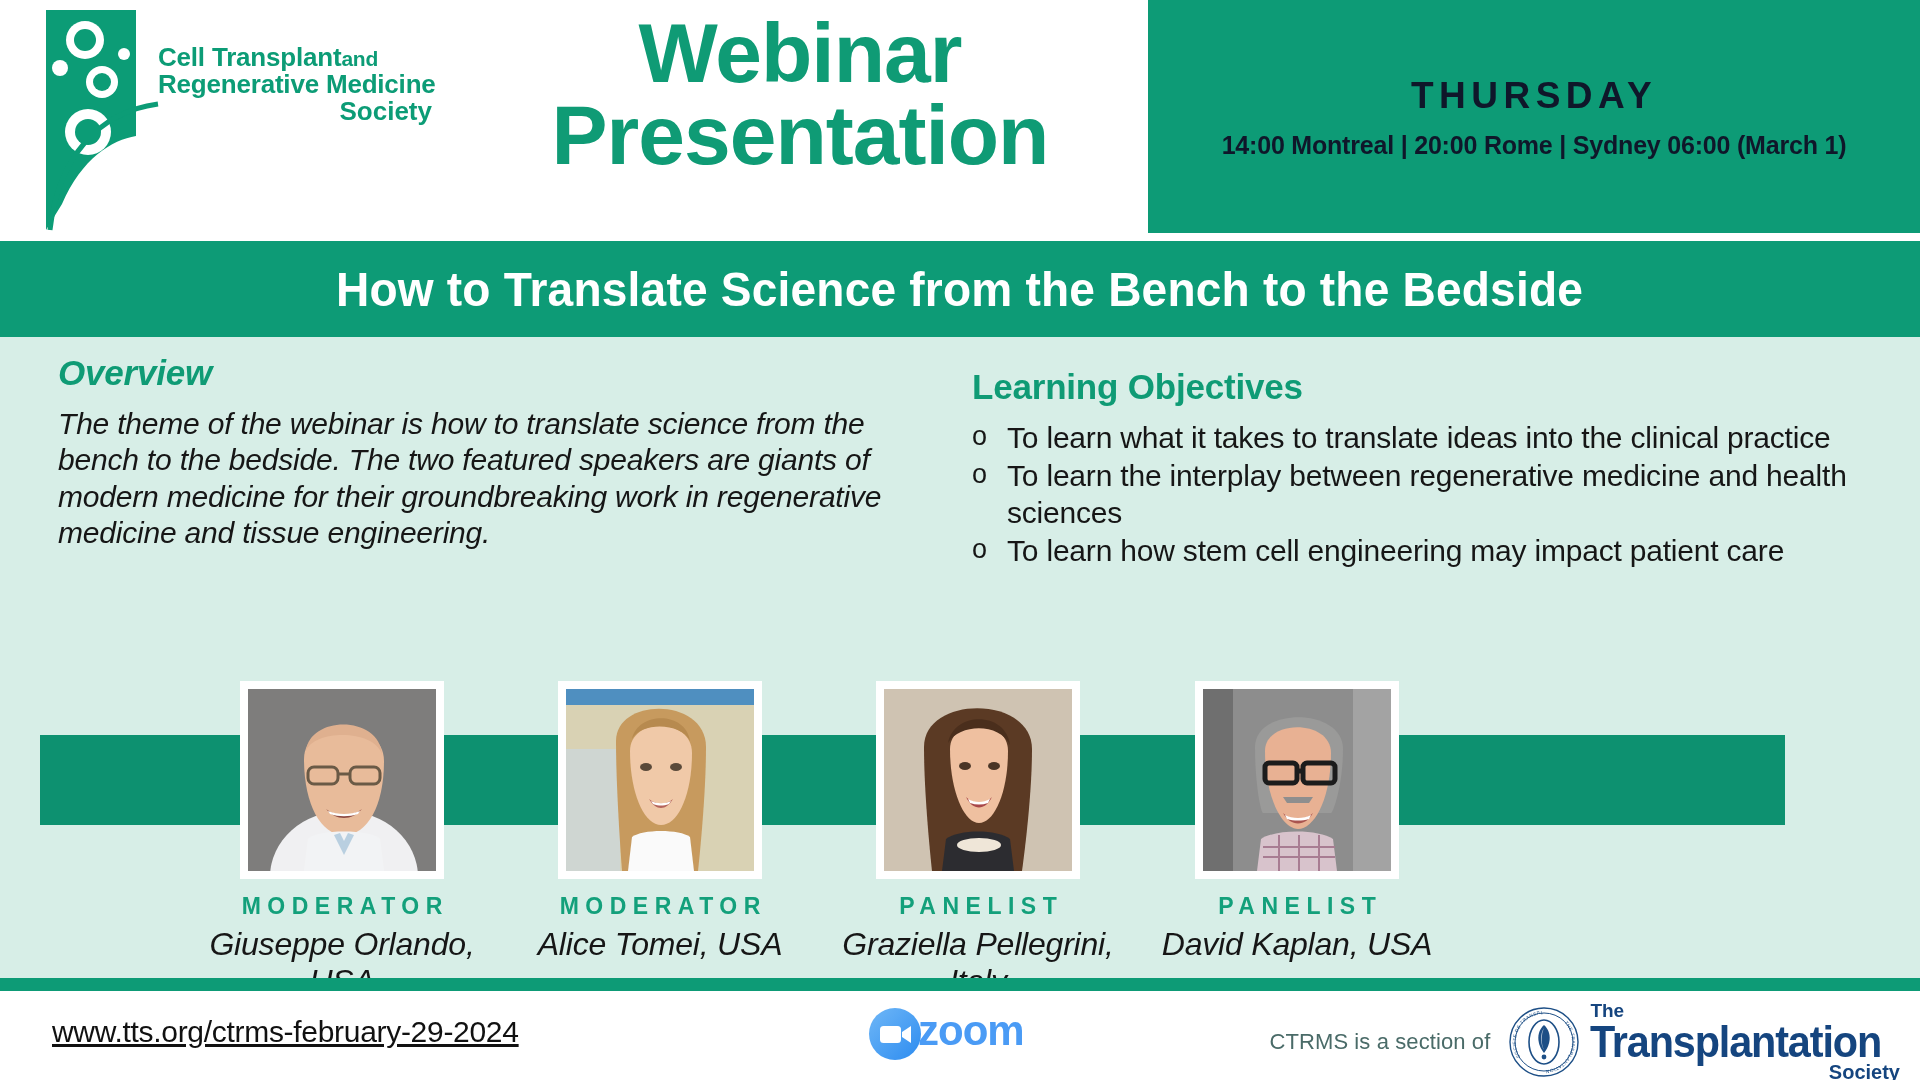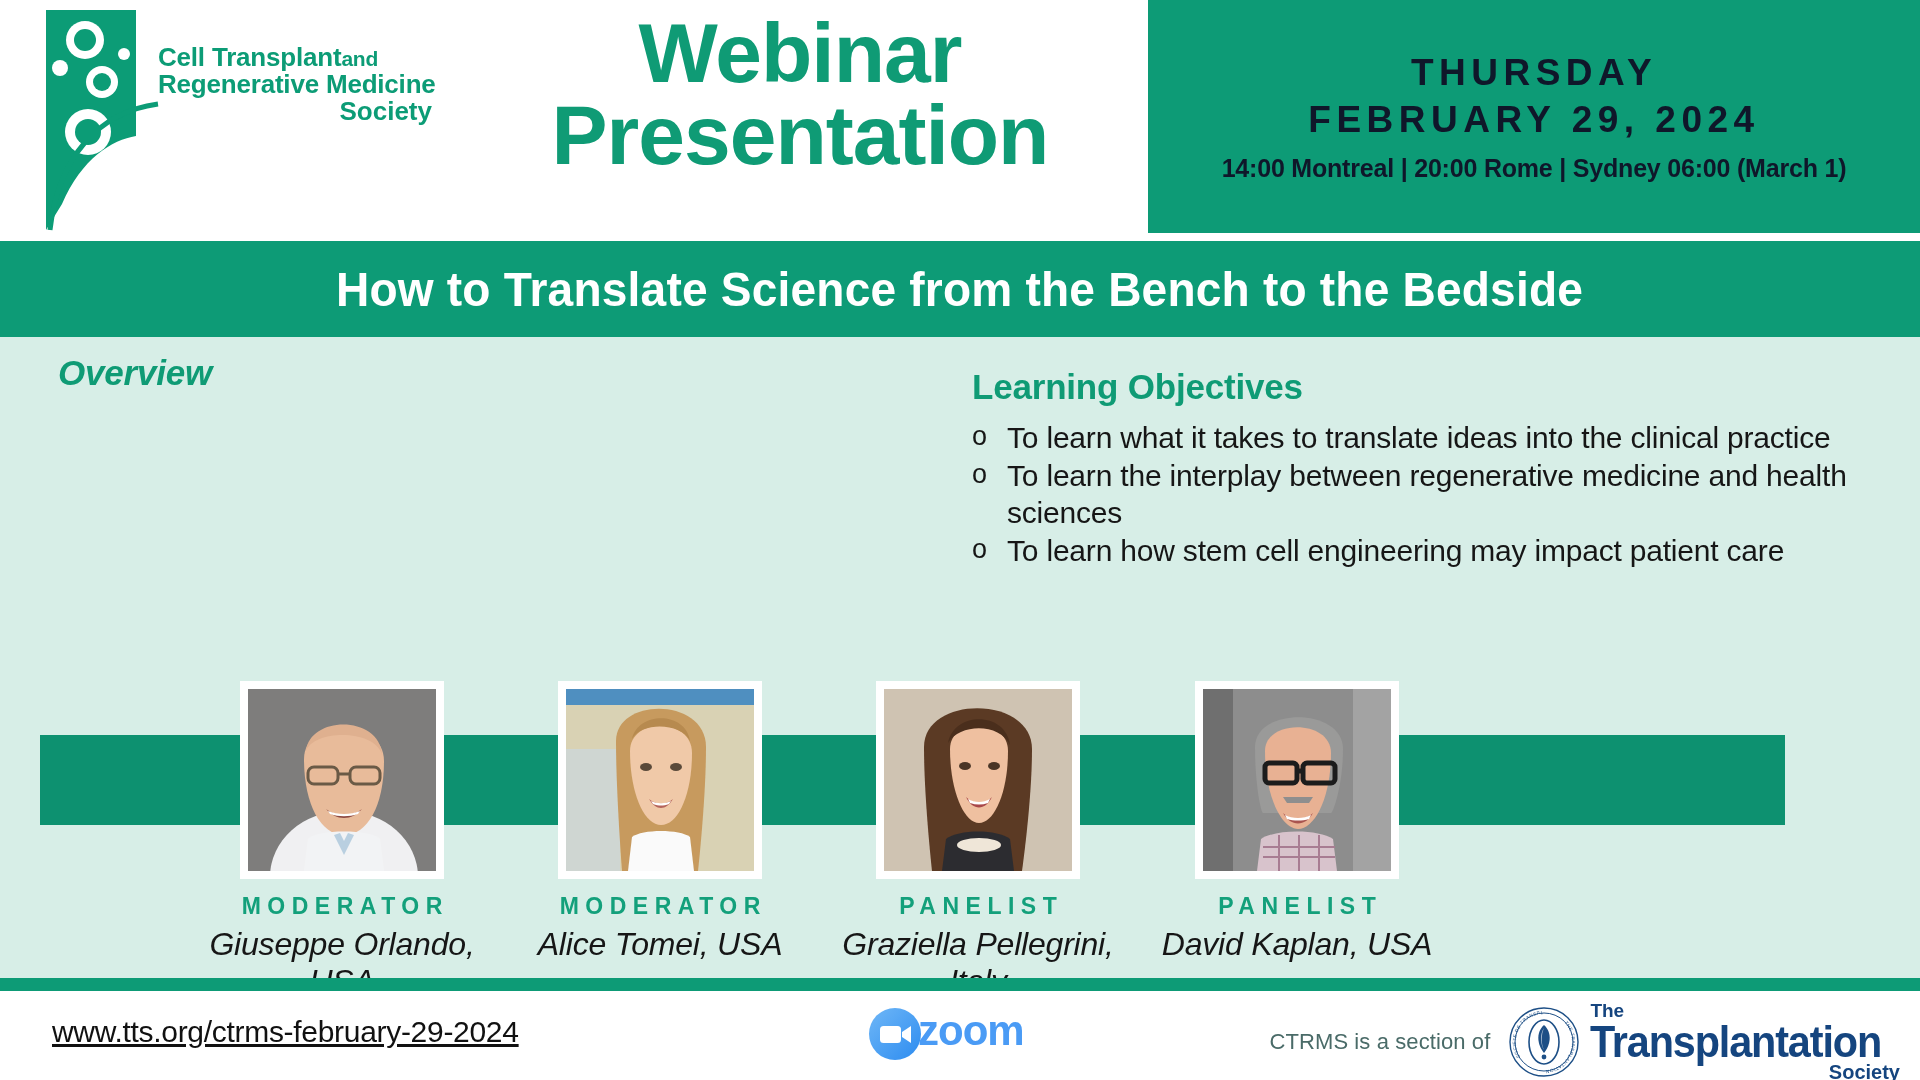--- a/index.html
+++ b/index.html
@@ -154,33 +154,33 @@
       </div>
     </div>
 
     <div class="webinar-title">
       <div>Webinar</div>
       <div>Presentation</div>
     </div>
 
     <div class="date-block">
       <div class="date-dow">THURSDAY</div>
-      <div class="date-full">FEBRUARY 29, 2024</div>
       <div class="date-times">14:00 Montreal | 20:00 Rome | Sydney 06:00 (March 1)</div>
     </div>
   </div>
 
   <div class="title-banner">
     <div class="title-banner-text">How to Translate Science from the Bench to the Bedside</div>
   </div>
 
   <div class="content">
 
     <div class="col-left">
       <div class="sec-head">Overview</div>
+      <p class="para">The theme of the webinar is how to translate science from the bench to the bedside. The two featured speakers are giants of modern medicine for their groundbreaking work in regenerative medicine and tissue engineering.</p>
     </div>
 
     <div class="col-right">
       <div class="sec-head">Learning Objectives</div>
       <ul class="obj-list">
         <li class="obj-item">
           <span class="bullet">o</span>
           <span>To learn what it takes to translate ideas into the clinical practice</span>
         </li>
         <li class="obj-item">

